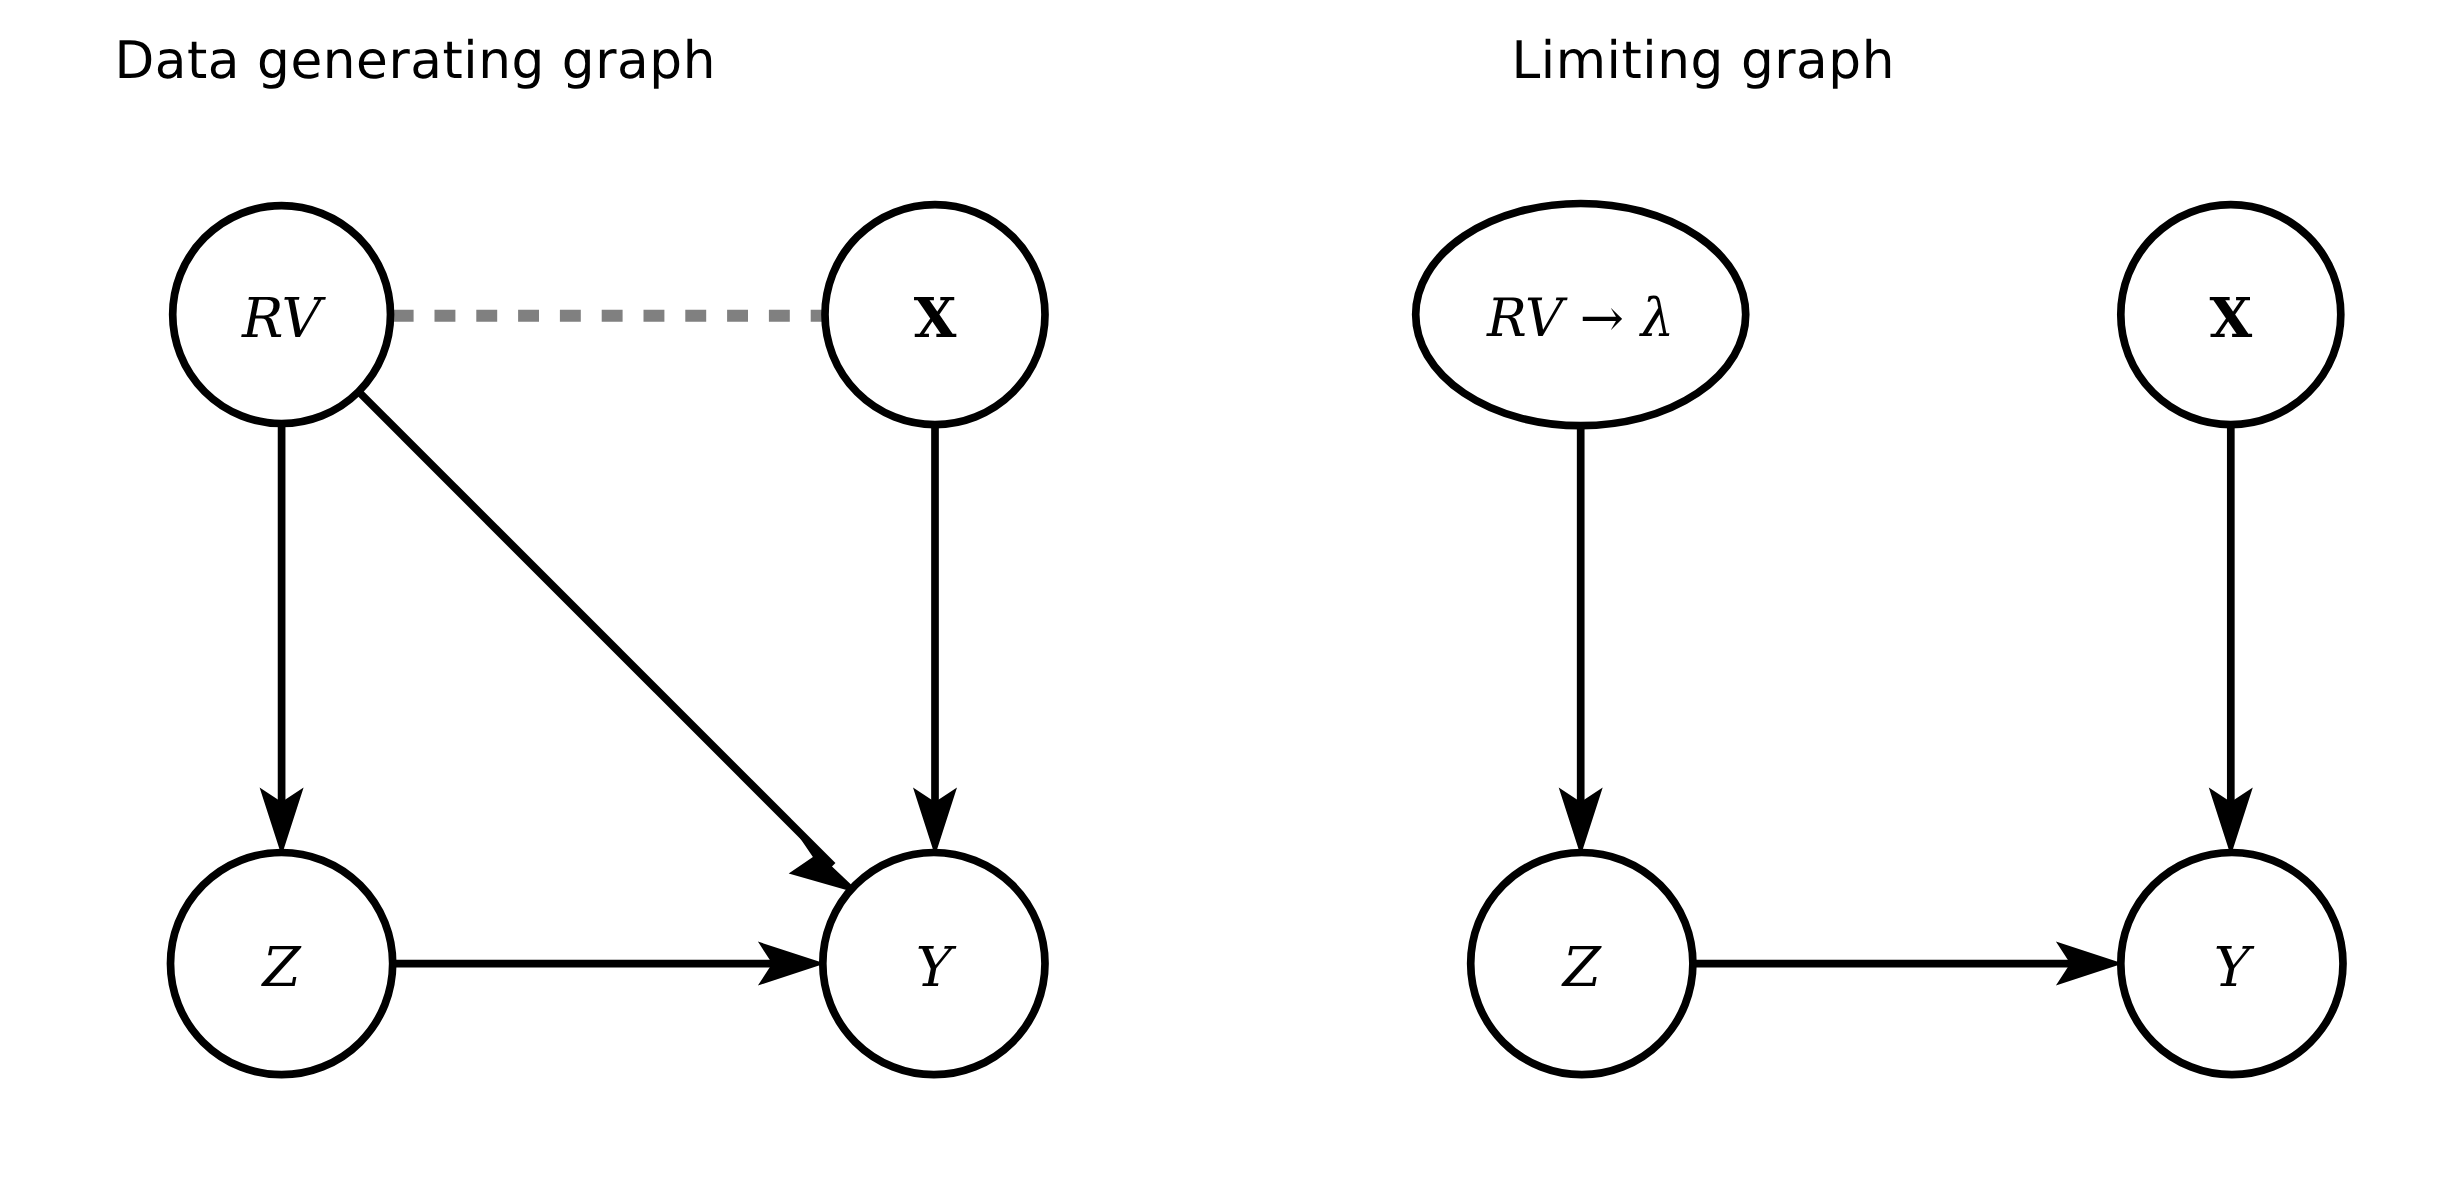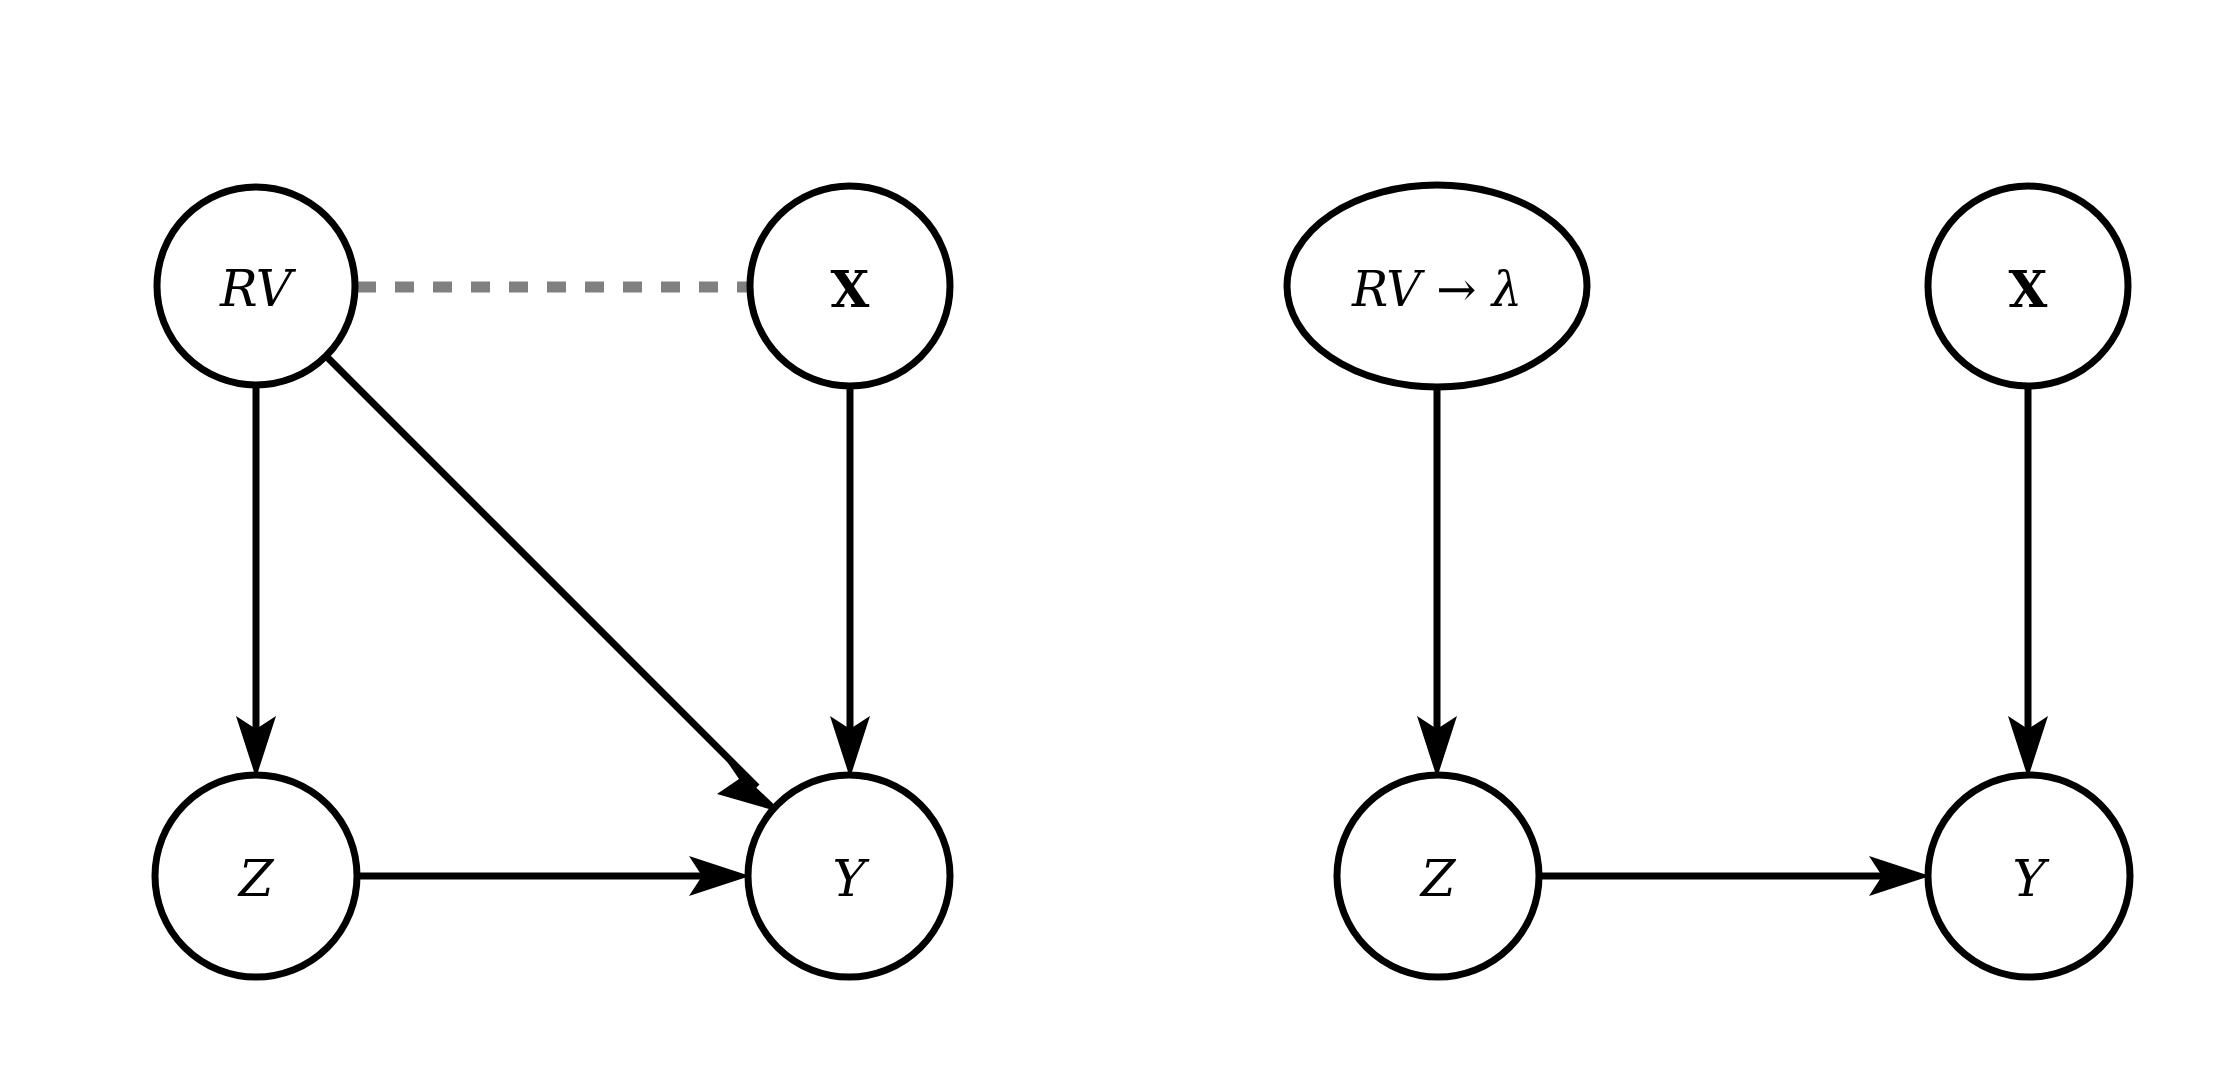--- a/index.html
+++ b/index.html
@@ -67,21 +67,23 @@
   }
   .node-label.formula {
     font-size: 48px;
   }
 </style>
 </head>
 <body>
 
 <div id="canvas">
 
+  <div class="panel-title" id="title-left">Data generating graph</div>
 
+  <div class="panel-title" id="title-right">Limiting graph</div>
 
   <svg class="graph" viewBox="0 0 2235 1086">
 
     <g>
 
       <line class="edge-dashed" x1="357" y1="287" x2="748" y2="287"></line>
 
       <line class="edge-line" x1="256" y1="385" x2="256" y2="742"></line>
       <polygon class="arrowhead" points="256,778 236,716 256,729 276,716"></polygon>
 

